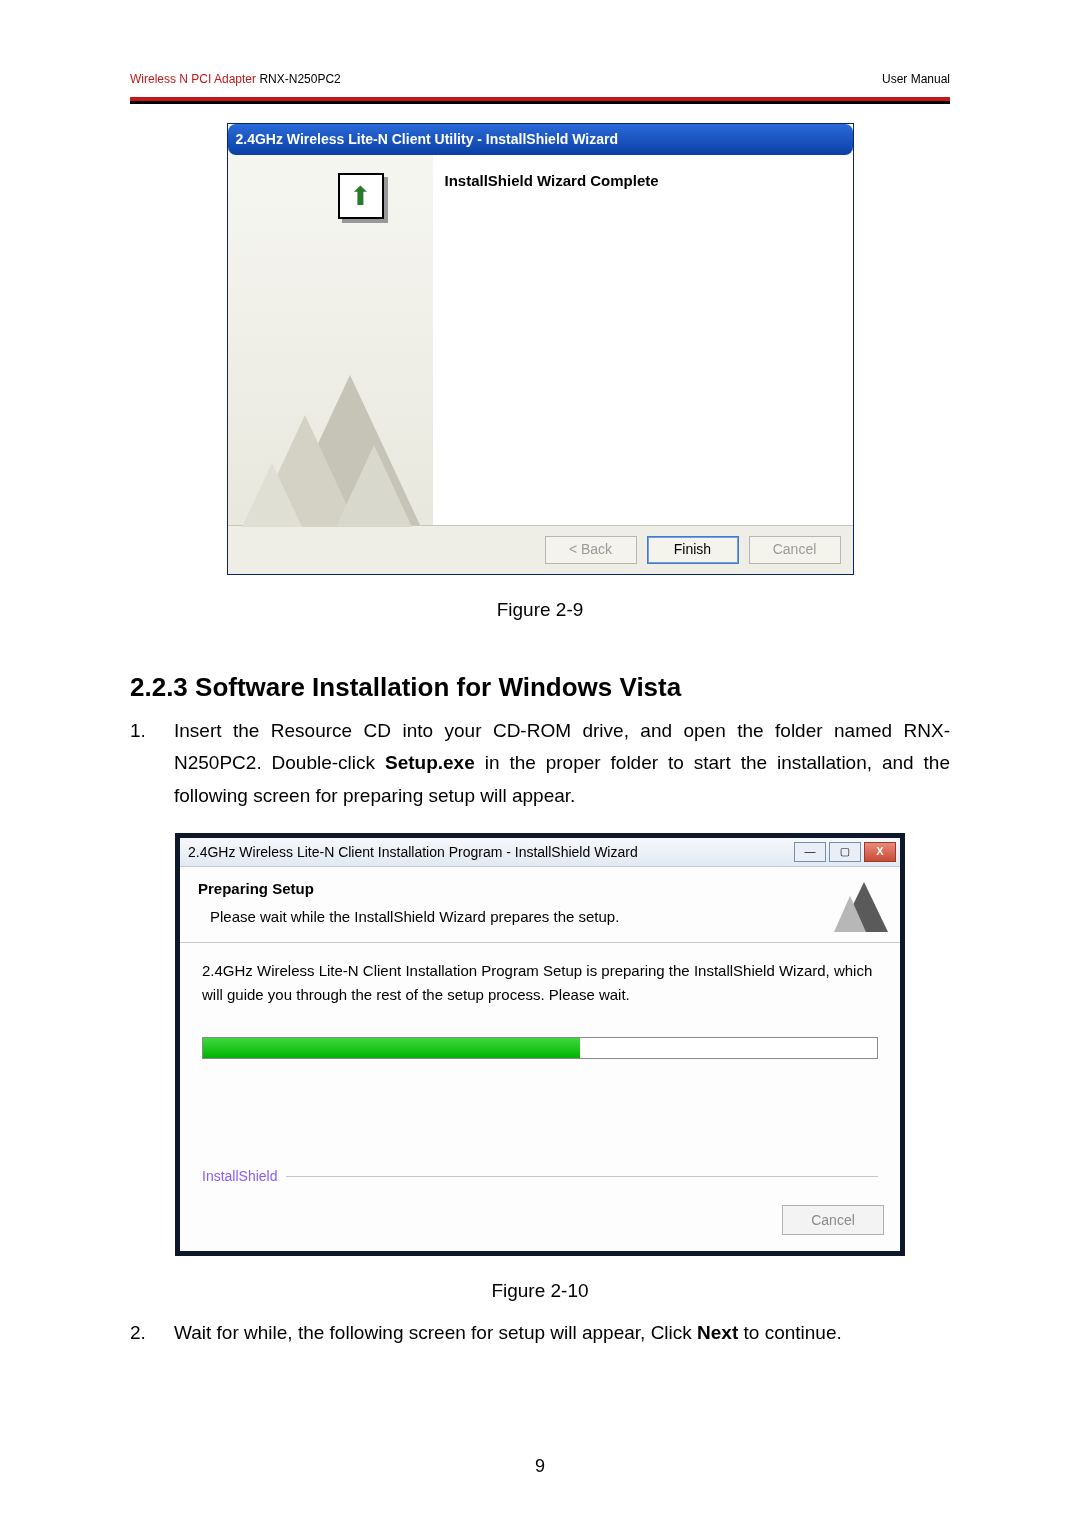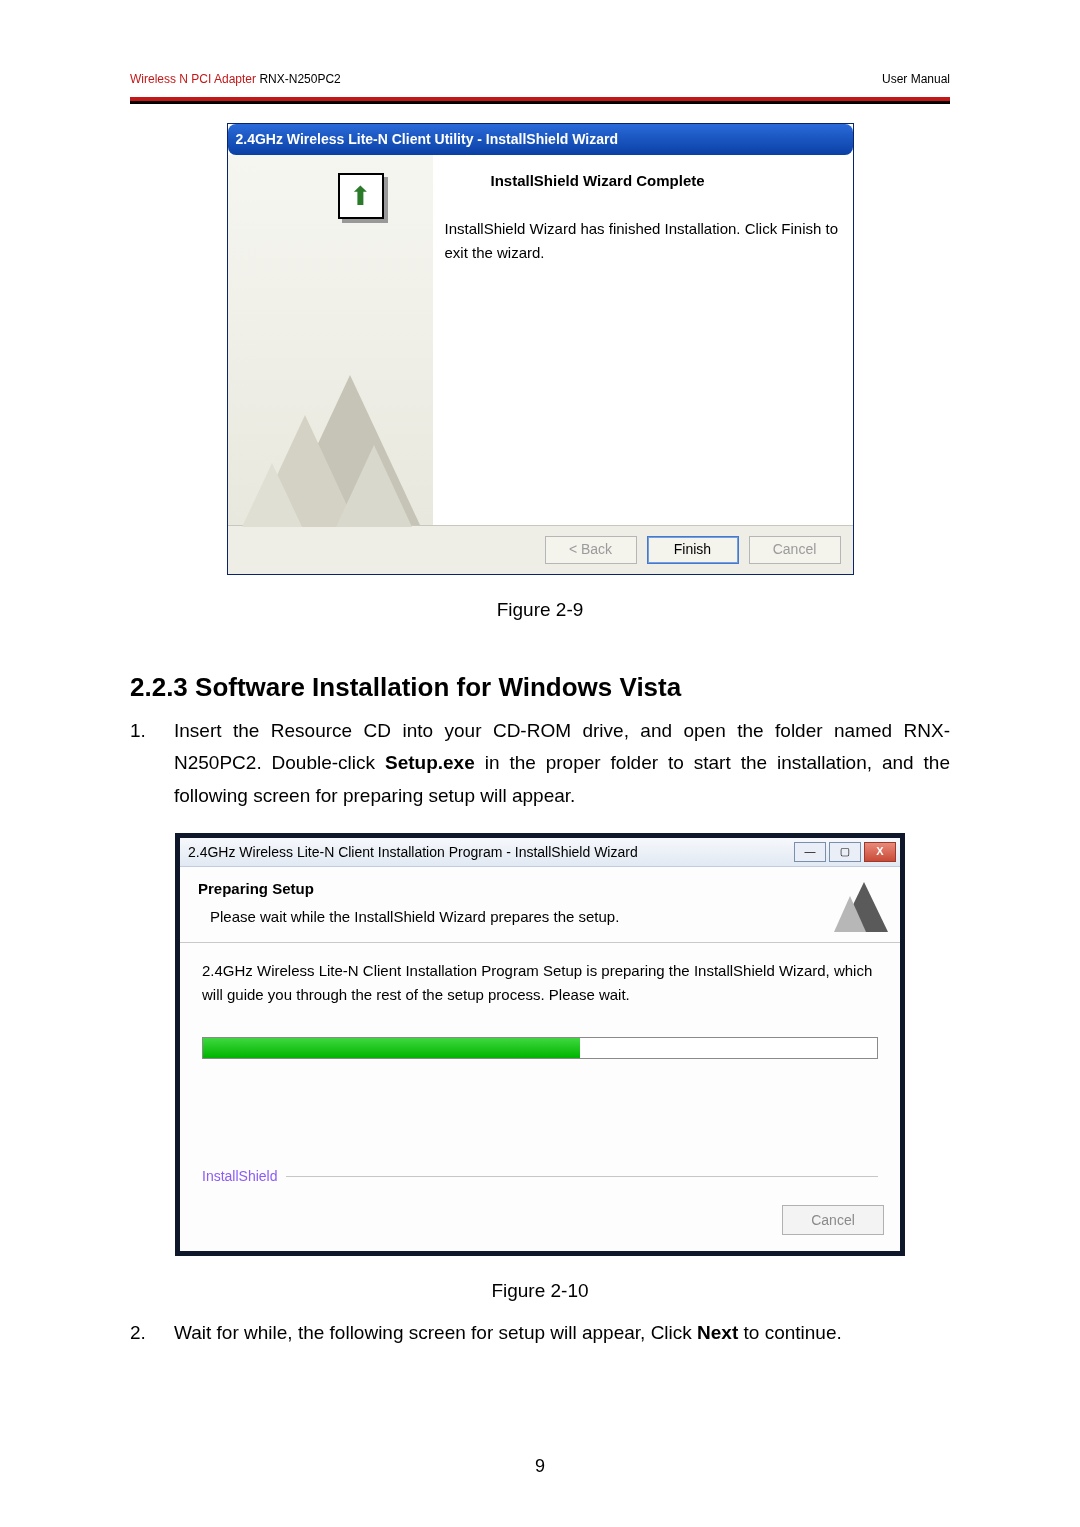--- a/index.html
+++ b/index.html
@@ -75,21 +75,21 @@
     border:2px solid #000;
     box-shadow: 4px 4px 0 #999;
     display:flex; align-items:center; justify-content:center;
   }
   .side .iconwrap .inner { color:#2a7a2a; font-size:26px; line-height:1;}
   .dlg29 .content {
     flex:1;
     padding: 14px 10px 10px 12px;
     font-size: 15px;
   }
-  .dlg29 .content .bold { font-weight:bold; margin-bottom: 24px; margin-left: 46px; }
+  .dlg29 .content .bold { font-weight:bold; margin-bottom: 24px; }
   .dlg29 .footer {
     background:#efeee6;
     border-top:1px solid #c8c7bd;
     padding: 10px 12px;
     display:flex;
     justify-content:flex-end;
     gap: 10px;
     text-align: center;
   }
   .winbtn {
@@ -212,21 +212,20 @@
         <span class="tri big"></span>
         <span class="tri med"></span>
         <span class="tri sml"></span>
         <span class="tri tiny"></span>
         <div class="iconwrap">
             <span class="inner">⬆</span>
           </div>
       </div>
       <div class="content">
         <div class="bold">InstallShield Wizard Complete</div>
-        <div>InstallShield Wizard has finished Installation. Click Finish to exit the wizard.</div>
       </div>
     </div>
     <div class="footer">
       <div class="winbtn disabled">&lt; Back</div>
       <div class="winbtn focus">Finish</div>
       <div class="winbtn disabled">Cancel</div>
     </div>
   </div>
   <div class="fig-caption">Figure 2-9</div>
 

